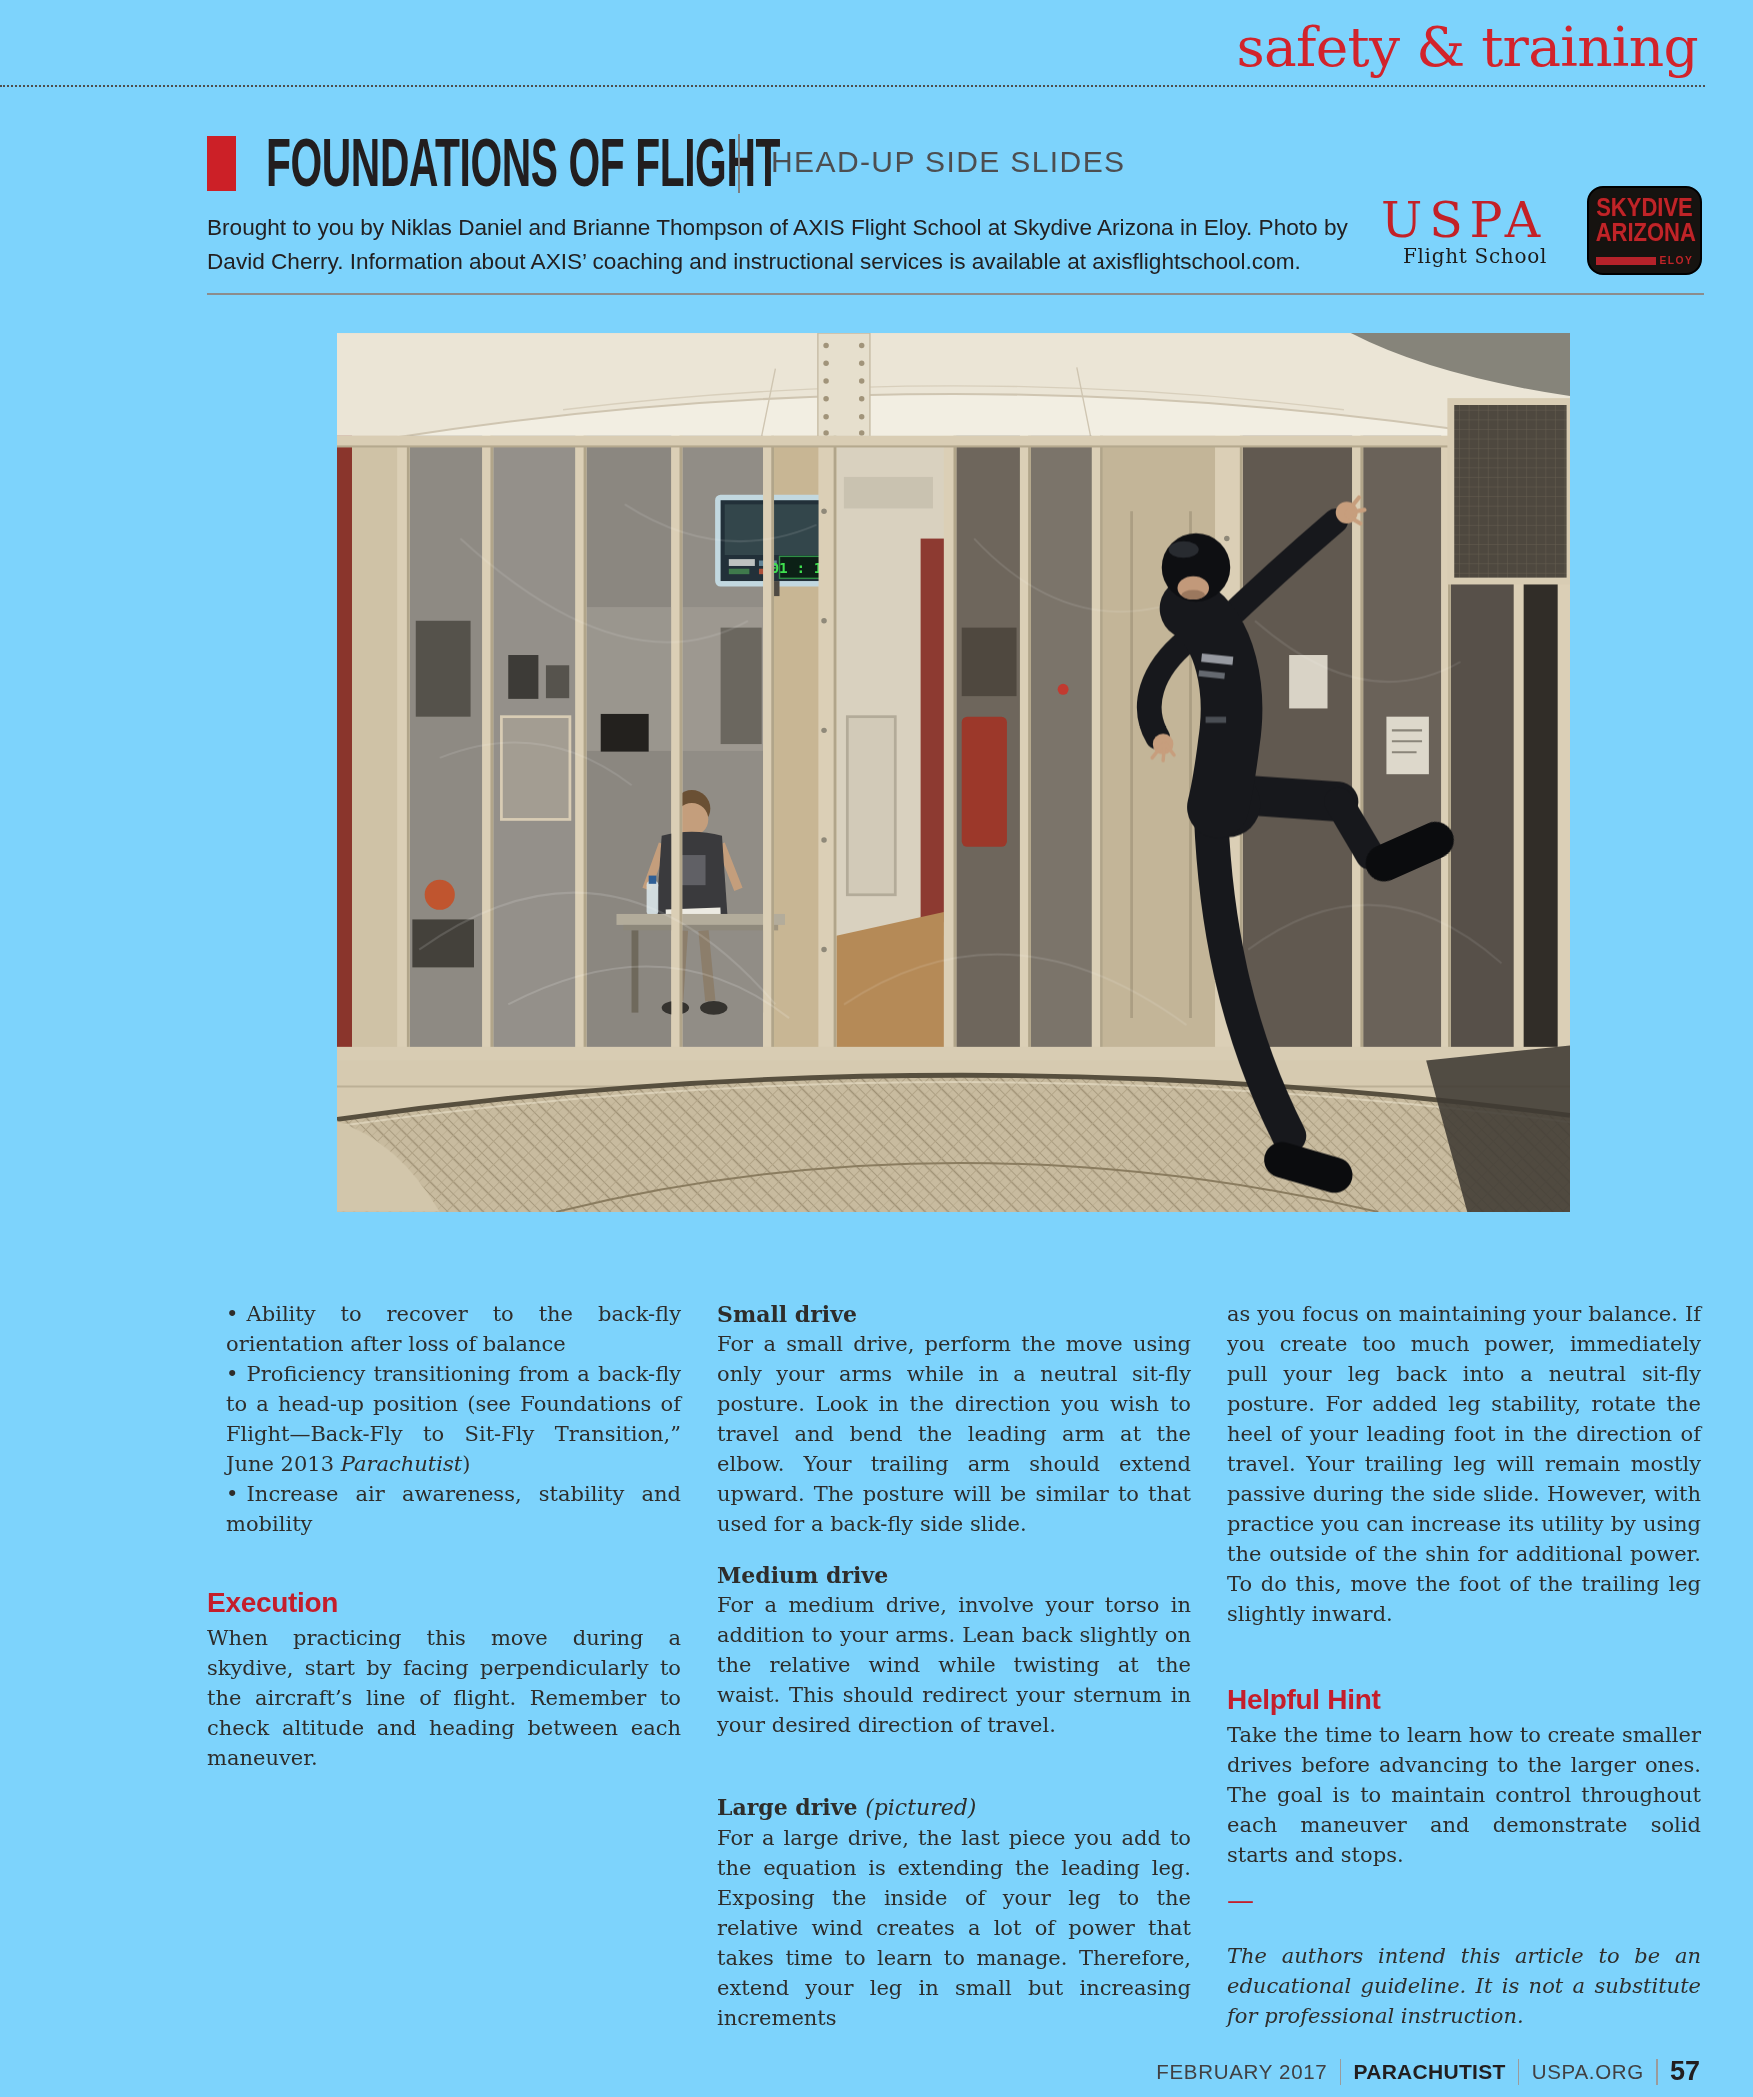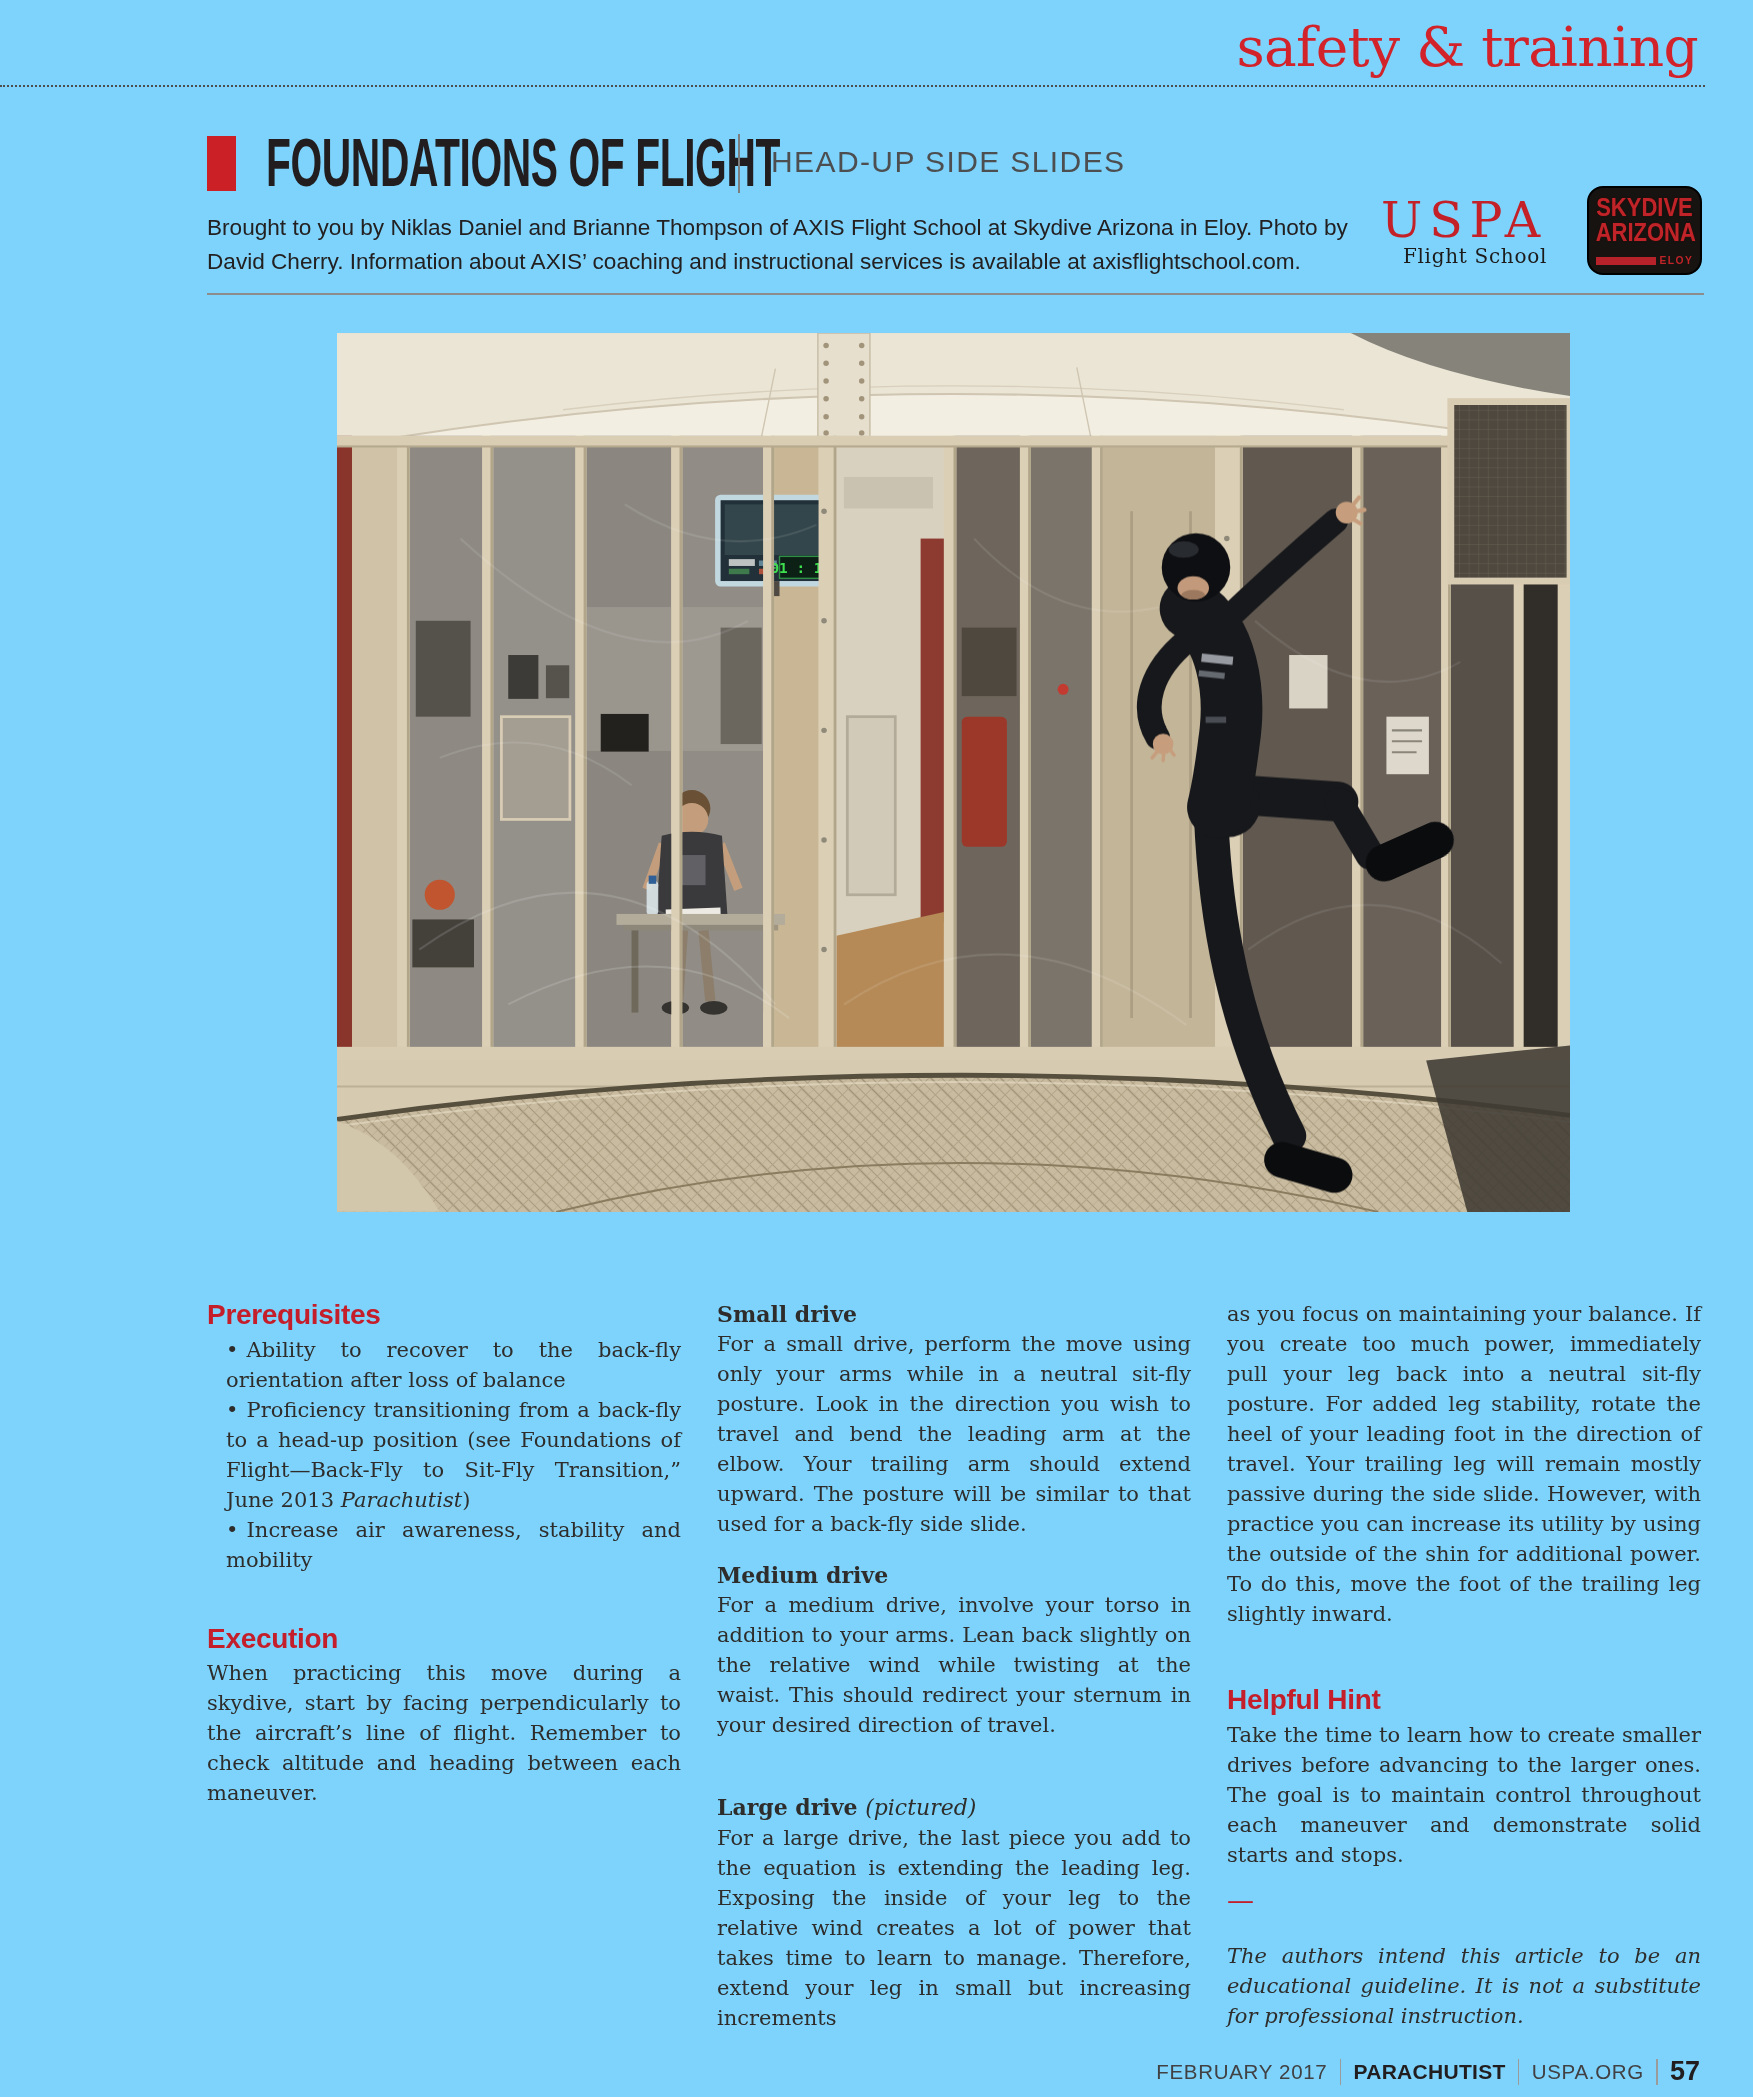--- a/index.html
+++ b/index.html
@@ -305,21 +305,20 @@
       <path d="M1206,600 L1190,620 M1208,602 L1206,624 M1210,600 L1222,616" stroke="#c79e7d" stroke-width="5" stroke-linecap="round"></path>
       <circle cx="1254" cy="342" r="50" fill="#0e0f12"></circle>
       <ellipse cx="1236" cy="316" rx="22" ry="12" fill="#2f3238" opacity="0.8"></ellipse>
       <ellipse cx="1250" cy="372" rx="23" ry="17" fill="#c2997a"></ellipse>
       <ellipse cx="1250" cy="382" rx="17" ry="7" fill="#8a6a52" opacity="0.7"></ellipse>
     </g>
   </svg>
   </div>
 
   <div class="col col-1">
-    <h3 class="red-head">Prerequisites</h3>
     <div class="bullet"><span class="dot">•</span><span>Ability to recover to the back-fly orientation after loss of balance</span></div>
     <div class="bullet"><span class="dot">•</span><span>Proficiency transitioning from a back-fly to a head-up position (see Foundations of Flight—Back-Fly to Sit-Fly Transition,” June 2013 </span><span class="ital">Parachutist</span><span>)</span></div>
 
     <div class="bullet"><span class="dot">•</span><span>Increase air awareness, stability and mobility</span></div>
 
     <h3 class="red-head gap-execution">Execution</h3>
     <div>When practicing this move during a skydive, start by facing perpendicularly to the aircraft’s line of flight. Remember to check altitude and heading between each maneuver.</div>
   </div>
 
   <div class="col col-2">

